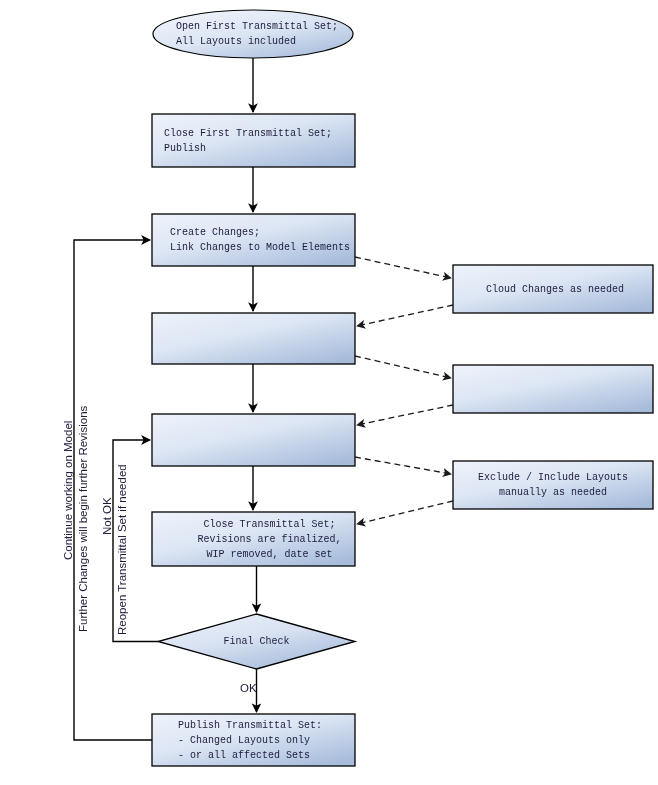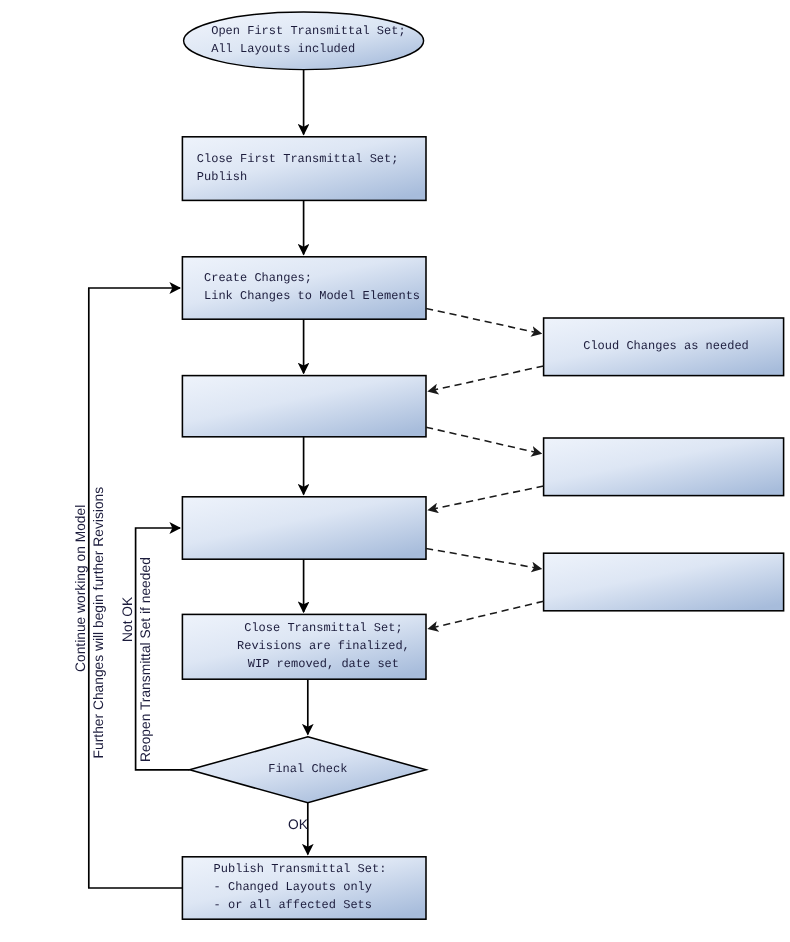--- a/index.html
+++ b/index.html
@@ -153,20 +153,22 @@
 
   <div class="node-label align-left" style="left:178px; top:714px; width:177px; height:52px;">Publish Transmittal Set:
 - Changed Layouts only
 - or all affected Sets</div>
 
   <div class="node-label align-center" style="left:158px; top:614px; width:197px; height:55px;">Final Check</div>
 
   <div class="node-label align-center" style="left:453px; top:265px; width:204px; height:48px;border-radius:18px;">Cloud Changes as needed</div>
 
 
+  <div class="node-label align-center" style="left:453px; top:461px; width:200px; height:48px;">Exclude / Include Layouts
+manually as needed</div>
 
   <div class="edge-label vertical" style="left:62px; top:560px;">Continue working on Model</div>
 
   <div class="edge-label vertical" style="left:77px; top:632px;">Further Changes will begin further Revisions</div>
 
   <div class="edge-label vertical" style="left:101px; top:535px;">Not OK</div>
 
   <div class="edge-label vertical" style="left:116px; top:635px;">Reopen Transmittal Set if needed</div>
 
   <div class="edge-label" style="left:240px; top:682px;">OK</div>

